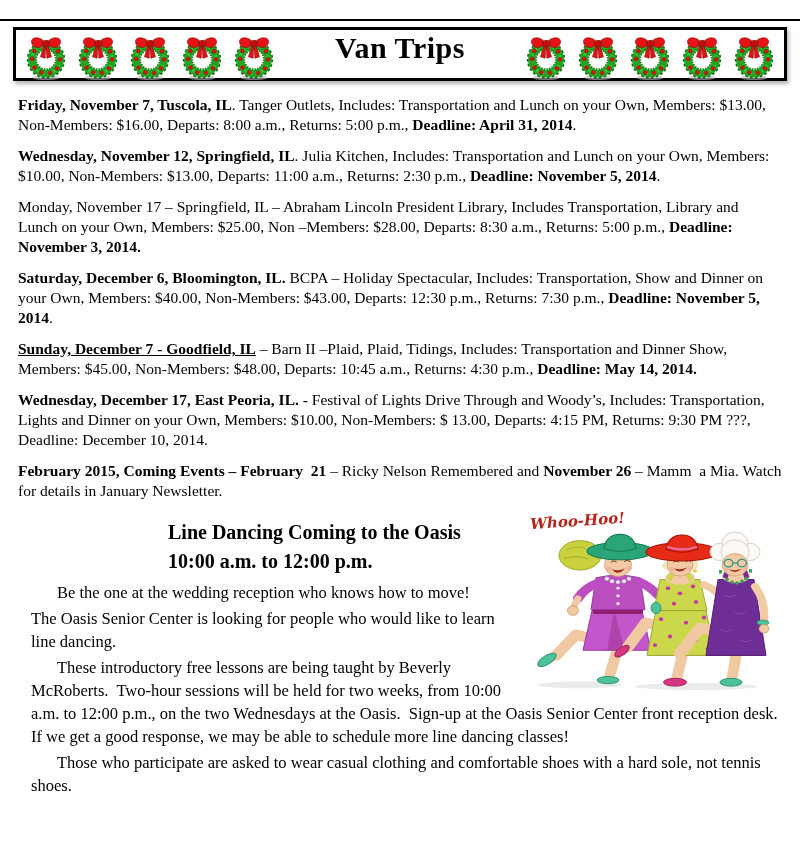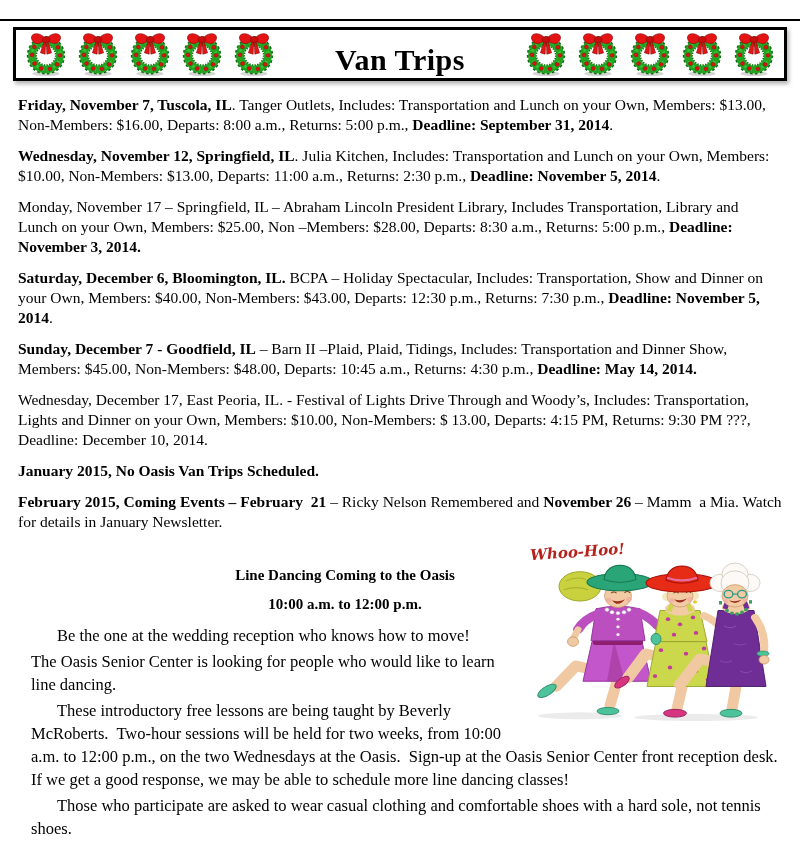--- a/index.html
+++ b/index.html
@@ -6,21 +6,21 @@
   html,body { margin:0; padding:0; background:#ffffff; }
   .page {
     position:relative; width:800px; height:863px; overflow:hidden;
     background:#fff; color:#000;
     font-family:"Liberation Serif","DejaVu Serif",serif;
   }
   
   .banner-wrap { margin-top:19px; border-top:2px solid #000; padding:6px 13px 0 13px; }
   .banner-box {
     border:3px solid #000; background:#fff;
-    display:flex; align-items:flex-end; justify-content:space-between;
+    display:flex; align-items:flex-start; justify-content:space-between;
     height:54px; padding:1px 4px; box-shadow:2px 3px 4px #b5b5b5;
   }
   .wreath-row { display:flex; align-items:center; }
   .wreath { width:46px; height:50px; margin:0 3px; flex:0 0 auto; }
   .banner-title {
     font-size:30px; font-weight:bold; margin:0 6px; white-space:nowrap;
     letter-spacing:0.5px;
   }
   
   .trips { padding:14px 18px 0 18px; }
@@ -34,21 +34,21 @@
     float:right; width:254px; height:178px; position:relative;
     margin:0 0 2px 6px;
   }
   .whoo-hoo {
     position:absolute; top:-2px; left:2px;
     font-family:"DejaVu Serif","Liberation Serif",serif;
     font-style:italic; font-weight:bold; font-size:15px; color:#b5221c;
     transform:rotate(-4deg); white-space:nowrap;
   }
   .ladies-svg { display:block; margin-top:12px; }
-  .ld-heading { font-weight:bold; font-size:15px; line-height:29px; text-align:center; padding-left:150px; margin-top:16px; }
+  .ld-heading { font-weight:bold; font-size:20px; line-height:29px; padding-left:150px; margin-top:4px; }
   .ld-heading sup { font-size:62%; }
   .ld-paras { margin-top:5px; }
   .ld-para {
     margin:0 0 3px 13px; font-size:16.5px; line-height:23px; white-space:pre-wrap;
   }
   .ld-para.indent { text-indent:26px; }
   .hidden-defs { position:absolute; width:0; height:0; overflow:hidden; }
 </style>
 </head>
 <body>
@@ -117,27 +117,26 @@
             <use href="#wreath-symbol"></use>
           </svg>
           <svg class="wreath" viewBox="0 0 54 58">
             <use href="#wreath-symbol"></use>
           </svg>
         </div>
     </div>
   </div>
 
   <div class="trips">
-      <p class="trip-para"><span style="font-weight: bold;">Friday, November 7, Tuscola, IL</span><span>. Tanger Outlets, Includes: Transportation and Lunch on your Own, Members: $13.00, Non-Members: $16.00, Departs: 8:00 a.m., Returns: 5:00 p.m., </span><span style="font-weight: bold;">Deadline: September 31, 2014</span><span>.</span></p>
+      <p class="trip-para"><span style="font-weight: bold;">Friday, November 7, Tuscola, IL</span><span>. Tanger Outlets, Includes: Transportation and Lunch on your Own, Members: $13.00, Non-Members: $16.00, Departs: 8:00 a.m., Returns: 5:00 p.m., </span><span style="font-weight: bold;">Deadline: April 31, 2014</span><span>.</span></p>
       <p class="trip-para"><span style="font-weight: bold;">Wednesday, November 12, Springfield, IL</span><span>. Julia Kitchen, Includes: Transportation and Lunch on your Own, Members: $10.00, Non-Members: $13.00, Departs: 11:00 a.m., Returns: 2:30 p.m., </span><span style="font-weight: bold;">Deadline: November 5, 2014</span><span>.</span></p>
       <p class="trip-para"><span style="font-weight: normal;">Monday, November 17 – Springfield, IL – </span><span>Abraham Lincoln President Library, Includes Transportation, Library and Lunch on your Own, Members: $25.00, Non –Members: $28.00, Departs: 8:30 a.m., Returns: 5:00 p.m., </span><span style="font-weight: bold;">Deadline: November 3, 2014.</span></p>
       <p class="trip-para"><span style="font-weight: bold;">Saturday, December 6, Bloomington, IL.</span><span> BCPA – Holiday Spectacular, Includes: Transportation, Show and Dinner on your Own, Members: $40.00, Non-Members: $43.00, Departs: 12:30 p.m., Returns: 7:30 p.m., </span><span style="font-weight: bold;">Deadline: November 5, 2014</span><span>.</span></p>
-      <p class="trip-para"><span style="font-weight: bold;">Sunday, December 7 - Goodfield, IL</span><span> – Barn II –Plaid, Plaid, Tidings, Includes: Transportation and Dinner Show, Members: $45.00, Non-Members: $48.00, Departs: 10:45 a.m., Returns: 4:30 p.m., </span><span style="font-weight: bold;">Deadline: May 14, 2014.</span></p>
-      <p class="trip-para"><span style="font-weight: normal; text-align: right;">Wednesday, December 17, East Peoria, IL. -</span><span> Festival of Lights Drive Through and Woody’s, Includes: Transportation, Lights and Dinner on your Own, Members: $10.00, Non-Members: $ 13.00, Departs: 4:15 PM, Returns: 9:30 PM ???, Deadline: December 10, 2014.</span></p>
-      <p class="trip-para"><span style="font-weight: bold;">January 2015, No Oasis Van Trips Scheduled.</span></p>
+      <p class="trip-para"><span style="font-weight: bold; text-decoration: underline;">Sunday, December 7 - Goodfield, IL</span><span> – Barn II –Plaid, Plaid, Tidings, Includes: Transportation and Dinner Show, Members: $45.00, Non-Members: $48.00, Departs: 10:45 a.m., Returns: 4:30 p.m., </span><span style="font-weight: bold;">Deadline: May 14, 2014.</span></p>
+      <p class="trip-para"><span style="font-weight: bold; text-align: right;">Wednesday, December 17, East Peoria, IL. -</span><span> Festival of Lights Drive Through and Woody’s, Includes: Transportation, Lights and Dinner on your Own, Members: $10.00, Non-Members: $ 13.00, Departs: 4:15 PM, Returns: 9:30 PM ???, Deadline: December 10, 2014.</span></p>
       <p class="trip-para"><span style="font-weight: bold;">February 2015, Coming Events – February  21</span><span> – Ricky Nelson Remembered and </span><span style="font-weight: bold;">November 26</span><span> – Mamm  a Mia. Watch for details in January Newsletter.</span></p>
     </div>
 
   <div class="ld-section">
 
     <div class="illustration">
       <div class="whoo-hoo">Whoo-Hoo!</div>
       <svg class="ladies-svg" width="250" height="164" viewBox="0 0 250 190" preserveAspectRatio="none">
         <ellipse cx="52" cy="184" rx="42" ry="4" fill="#ebebeb"></ellipse>
         <ellipse cx="168" cy="186" rx="62" ry="4" fill="#ebebeb"></ellipse>

